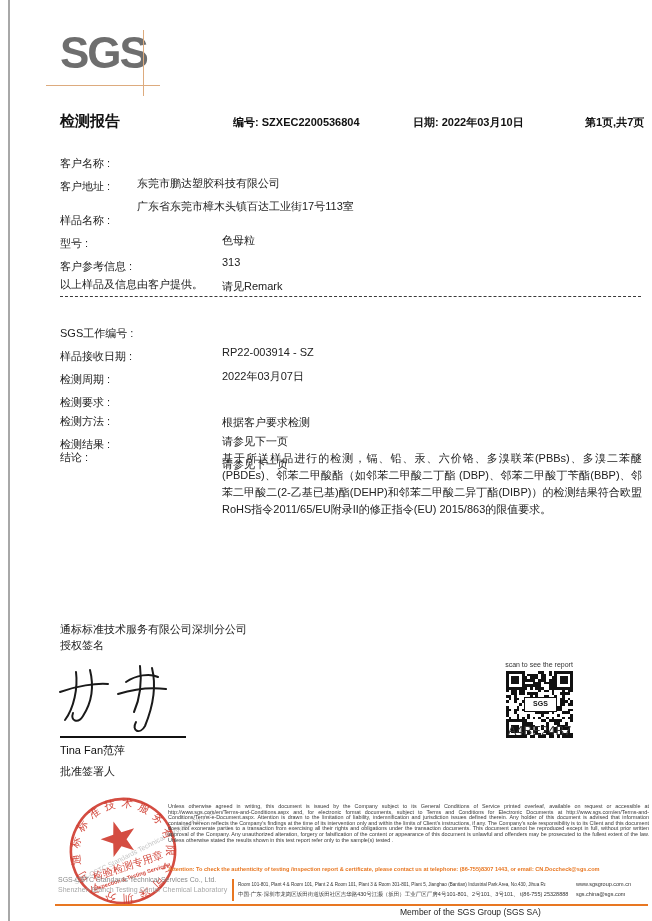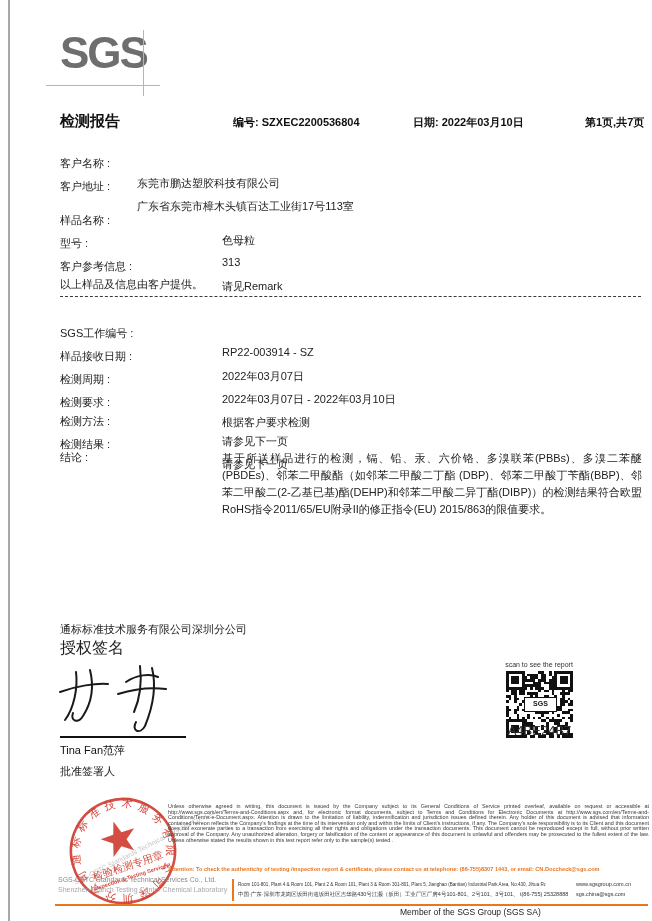--- a/index.html
+++ b/index.html
@@ -20,21 +20,21 @@
   .lbl{position:absolute;left:0;top:0;white-space:nowrap;}
   .val{position:absolute;top:0;white-space:nowrap;margin-top:20px;}
   .c1{left:77px;}
   .c2{left:162px;}
   .note{left:60px;font-size:11px;color:#222;}
   .dashline{left:60px;top:296px;width:581px;height:0;border-top:1.5px dashed #3a3a3a;}
   .conclusion{left:222px;top:450px;width:420px;font-size:11px;line-height:17px;
               text-align:justify;color:#222;}
   
   .sig-co{left:60px;top:622px;font-size:11px;color:#222;}
-  .sig-auth{left:60px;top:638px;font-size:16px;color:#222;font-family:Liberation Serif, serif;}
+  .sig-auth{left:60px;top:638px;font-size:11px;color:#222;font-family:Liberation Serif, serif;}
   .sig-svg{left:52px;top:658px;}
   .sig-line{left:60px;top:736px;width:126px;height:2px;background:#111;}
   .sig-name{left:60px;top:743px;font-size:11px;color:#111;}
   .sig-role{left:60px;top:764px;font-size:11px;color:#222;}
   
   .qr-caption{left:493px;top:661px;width:92px;text-align:center;font-size:7px;color:#333;}
   .qr-box{left:506px;top:671px;width:67px;height:67px;display:grid;
           grid-template-columns:repeat(25,1fr);grid-template-rows:repeat(25,1fr);background:#fff;}
   .qr-box div.on{background:#111;}
   .qr-center{left:524px;top:697px;width:31px;height:13px;background:#fff;border:1px solid #111;
@@ -109,21 +109,20 @@
 <div class="frow" style="top:326px;">
   <span class="lbl">SGS工作编号 :</span>
   <span class="val c2">RP22-003914 - SZ</span>
 </div>
 <div class="frow" style="top:349px;">
   <span class="lbl">样品接收日期 :</span>
   <span class="val c2">2022年03月07日</span>
 </div>
 <div class="frow" style="top:372px;">
   <span class="lbl">检测周期 :</span>
-  <span class="val c2">2022年03月07日 - 2022年03月10日</span>
 </div>
 <div class="frow" style="top:395px;">
   <span class="lbl">检测要求 :</span>
   <span class="val c2">根据客户要求检测</span>
 </div>
 <div class="frow" style="top:414px;">
   <span class="lbl">检测方法 :</span>
   <span class="val c2">请参见下一页</span>
 </div>
 <div class="frow" style="top:437px;">

